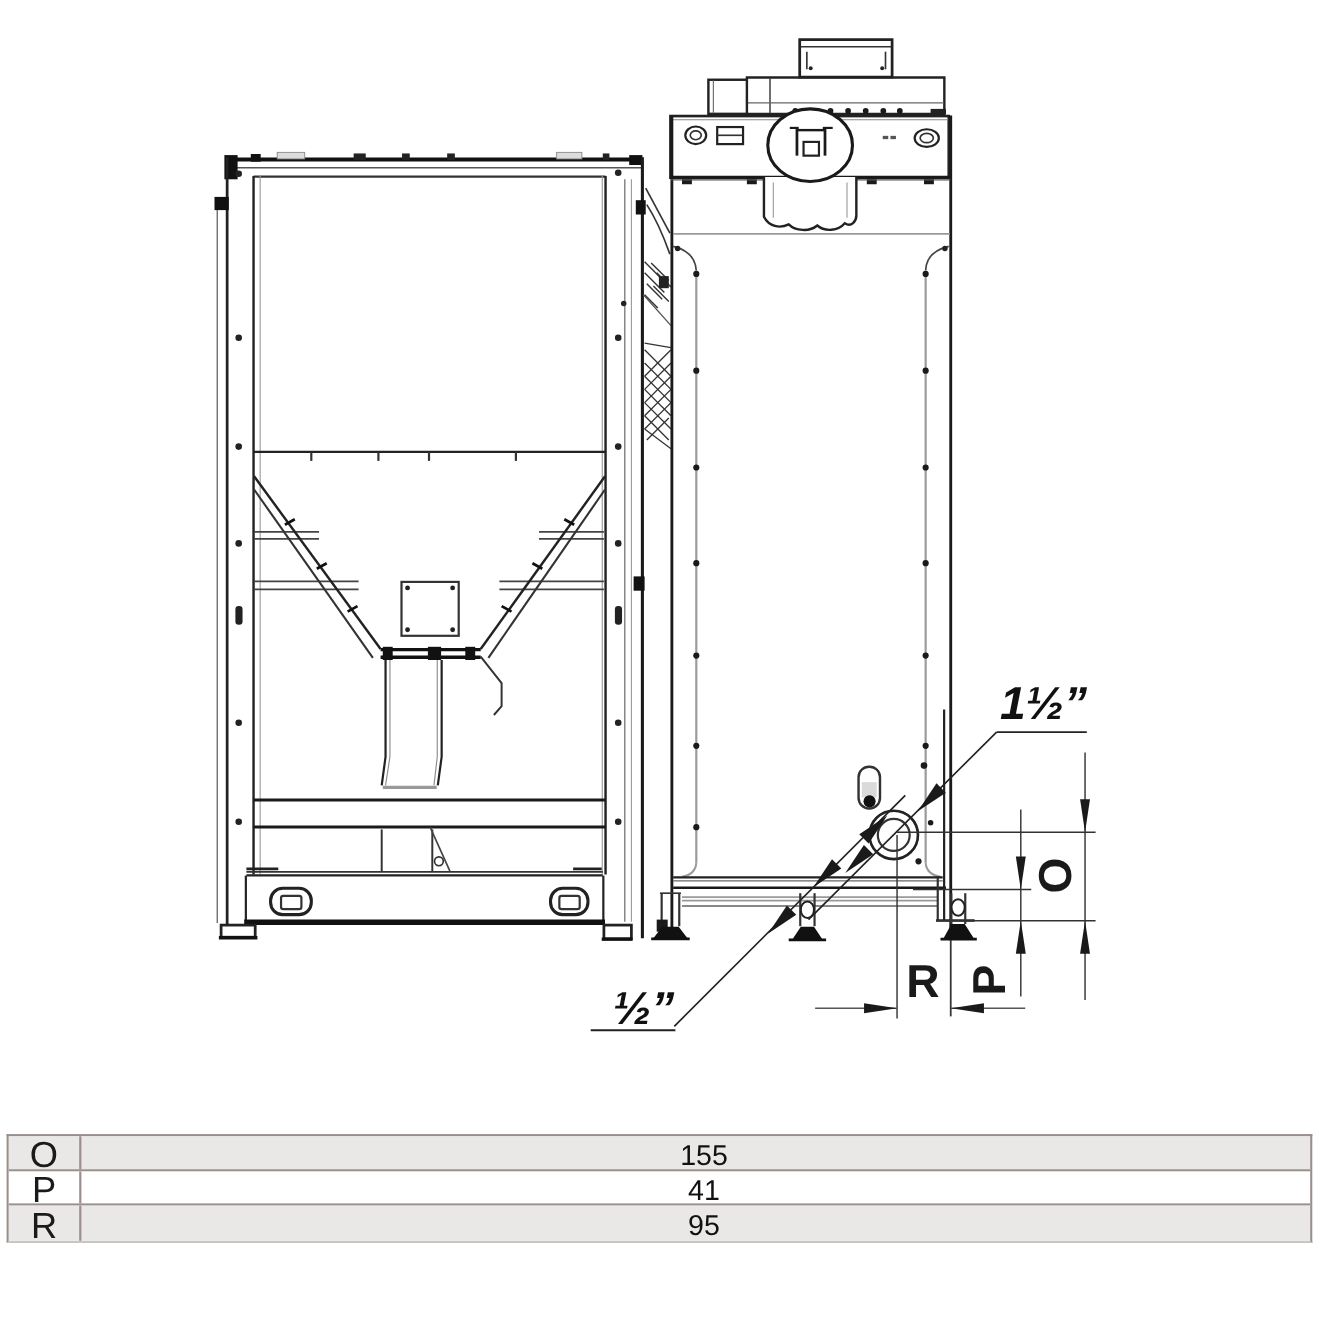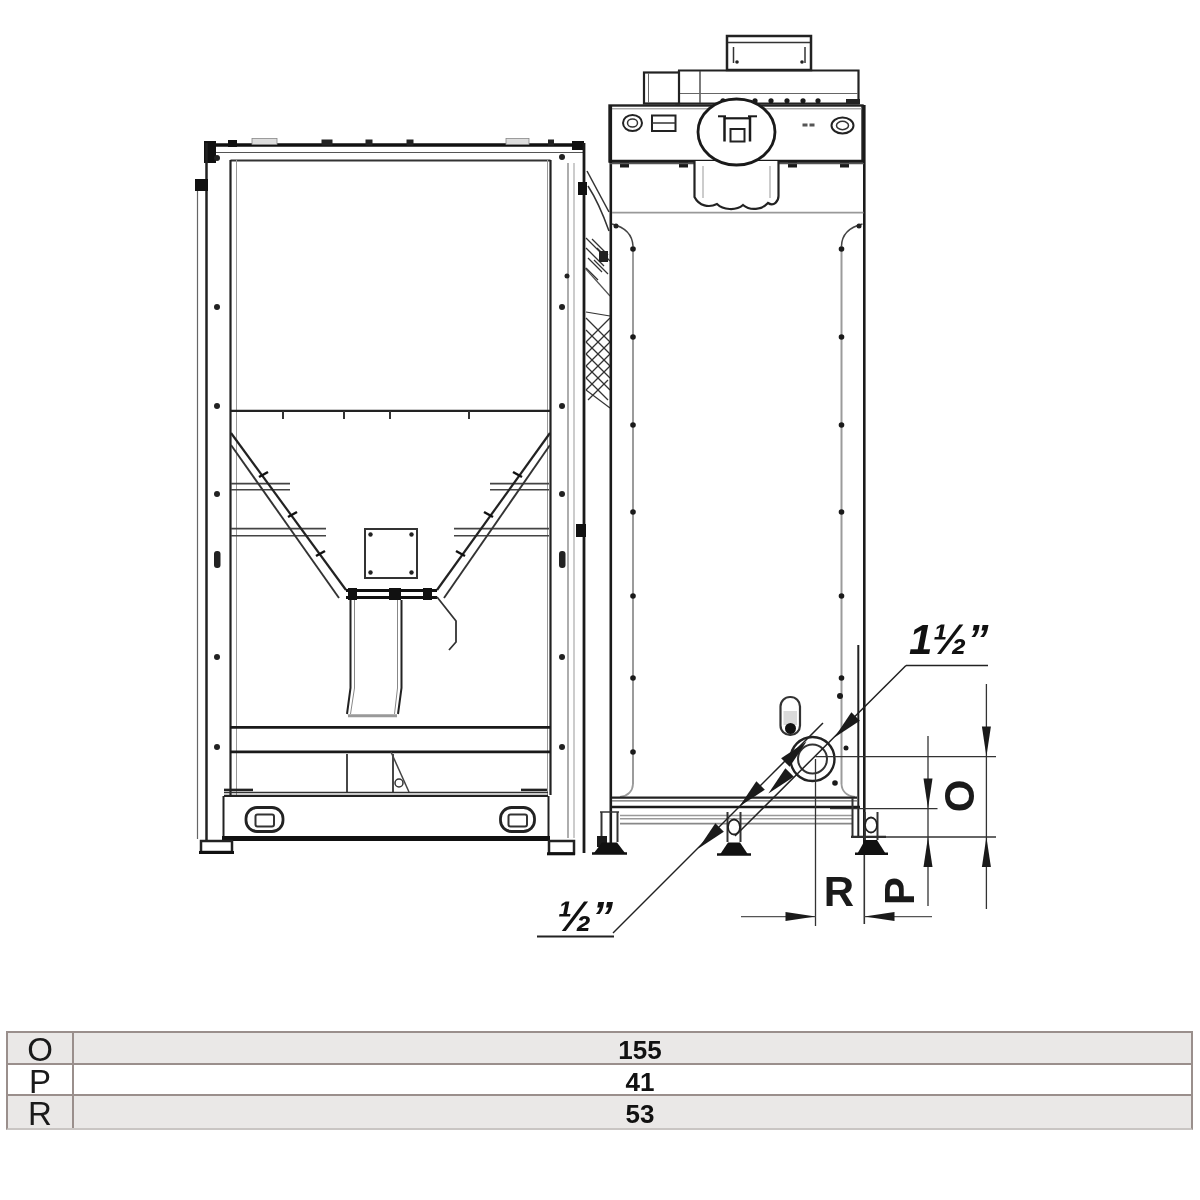--- a/index.html
+++ b/index.html
@@ -2,21 +2,21 @@
 <html><head>
 <meta charset="utf-8">
 <style>
 html,body{margin:0;padding:0;width:1200px;height:1200px;background:#fff;font-family:"Liberation Sans",sans-serif;}
 #wrap{position:relative;width:1200px;height:1200px;overflow:hidden;}
 svg{position:absolute;left:0;top:0;filter:blur(0.35px);}
 .tbl{position:absolute;left:6px;top:1031px;width:1187px;border:2px solid #9a8f8c;border-bottom:2px solid #c9c5c3;box-sizing:border-box;}
 .row{display:flex;height:31.6px;border-bottom:2px solid #9a8f8c;box-sizing:border-box;}
 .row:last-child{border-bottom:none;}
 .c1{width:66px;border-right:2px solid #9a8f8c;box-sizing:border-box;display:flex;align-items:center;justify-content:center;font-size:33px;padding-top:5px;color:#1a1a1a;}
-.c2{flex:1;display:flex;align-items:center;justify-content:center;font-size:26px;font-weight:bold;padding-top:6px;color:#111;padding-left:15px;}
+.c2{flex:1;display:flex;align-items:center;justify-content:center;font-size:26px;font-weight:normal;padding-top:6px;color:#111;padding-left:15px;}
 </style>
 </head>
 <body>
 <div id="wrap">
 <svg width="1200" height="1200" viewBox="0 0 1200 1200" fill="none">
 
 <g>
 
 <g>
 <line x1="206" y1="145" x2="584" y2="145" stroke="#111" stroke-width="3.6"></line>
@@ -463,16 +463,16 @@
         <div class="c2">155</div>
       </div>
 
   <div class="row" style="background:#ffffff">
         <div class="c1">P</div>
         <div class="c2">41</div>
       </div>
 
   <div class="row" style="background:#eae8e7">
         <div class="c1">R</div>
-        <div class="c2">53</div>
+        <div class="c2">95</div>
       </div>
 </div>
 </div>
 
 </body></html>

